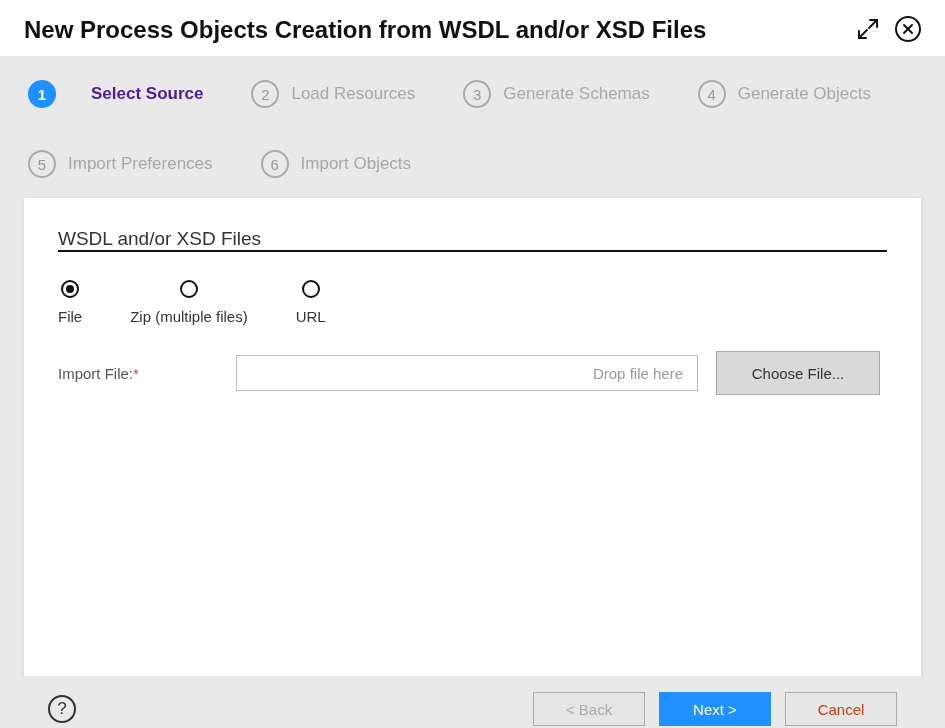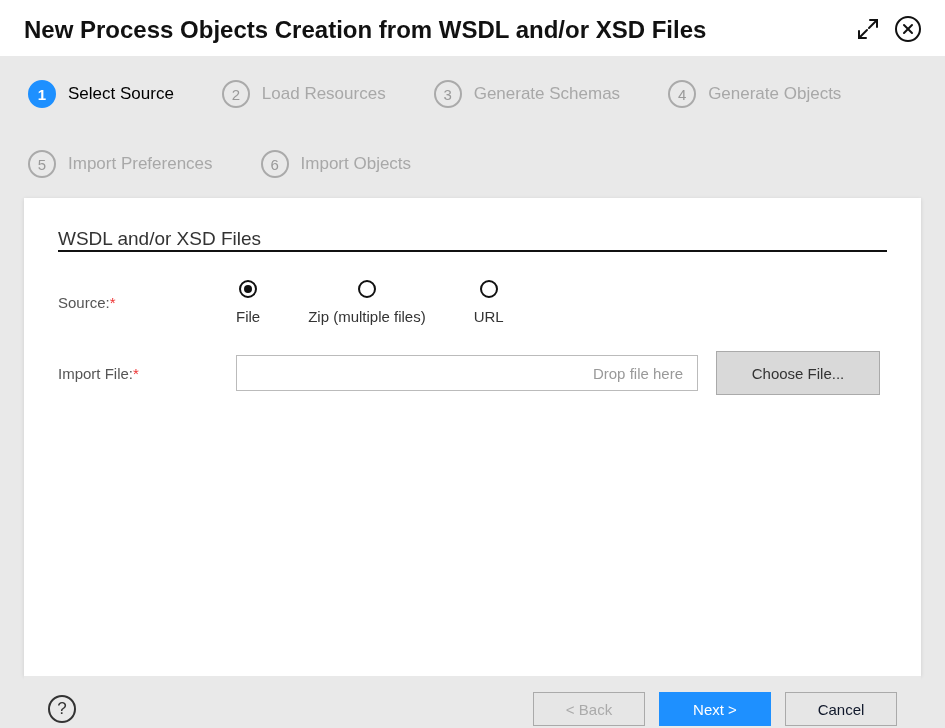--- a/index.html
+++ b/index.html
@@ -78,22 +78,23 @@
       color: #a8a8a8;
       font-weight: 500;
     }
     .step.active .step-num {
       background: #1e90ff;
       border-color: #1e90ff;
       color: #fff;
       font-weight: 600;
     }
     .step.active .step-label {
-      color: #000000;
-      font-weight: 400;
+      color: #4c1d95;
+      font-weight: 700;
+      margin-left: 23px;
     }
     .panel {
       background: #fff;
       box-shadow: 0 1px 4px rgba(0,0,0,0.12);
       min-height: 478px;
       padding: 30px 34px;
     }
     .panel-title {
       font-size: 19px;
       color: #333;
@@ -188,21 +189,21 @@
       cursor: pointer;
       color: #333;
     }
     .footer-spacer { flex: 1; }
     .btn {
       min-width: 112px;
       height: 34px;
       border: 1px solid #aaa;
       background: #e6e6e6;
       font-size: 15px;
-      color: #0f172a;
+      color: #c2410c;
       cursor: pointer;
     }
     .btn.disabled {
       color: #aaa;
       cursor: default;
     }
     .btn.primary {
       background: #1e90ff;
       border-color: #1e90ff;
       color: #fff;
@@ -257,23 +258,20 @@
     <div class="step">
       <div class="step-num">6</div>
       <div class="step-label">Import Objects</div>
     </div>
   </div>
 
   <div class="panel">
     <div class="panel-title">WSDL and/or XSD Files</div>
 
     <div class="form-row">
-      <div class="form-label">
-        <span>Source:</span><span class="req">*</span>
-      </div>
       <div class="radios">
         <div class="radio-opt">
           <div class="radio-circle">
               <div class="radio-dot"></div>
             </div>
           <div class="radio-label">File</div>
         </div>
         <div class="radio-opt">
           <div class="radio-circle"></div>
           <div class="radio-label">Zip (multiple files)</div>

